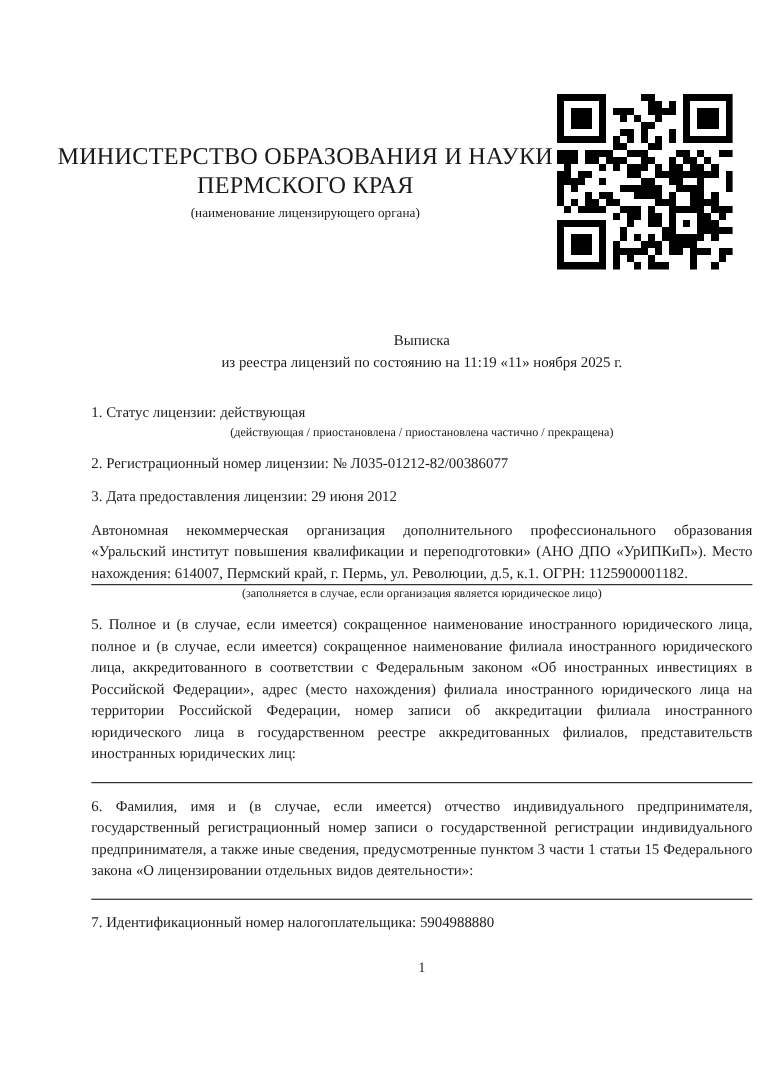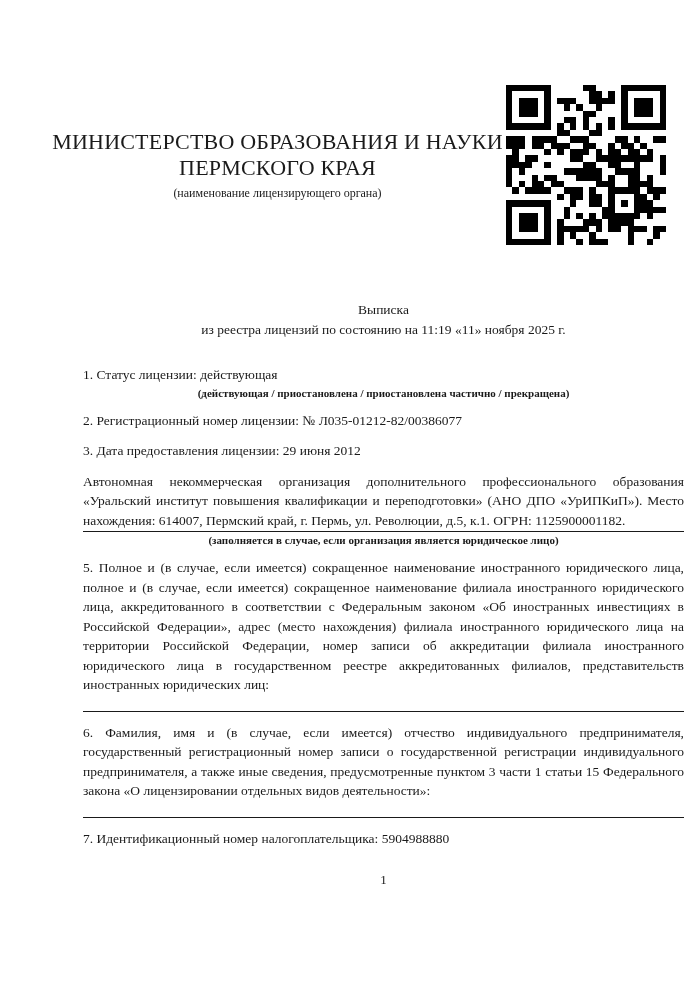--- a/index.html
+++ b/index.html
@@ -67,21 +67,20 @@
   .blank-line {
     height: 14px;
     border-bottom: 1.5px solid #1a1a1a;
     margin-top: 2px;
   }
   .note {
     font-size: 11px;
     line-height: 14px;
     text-align: center;
     margin-top: 1px;
-    font-weight: bold;
   }
   .page-number {
     text-align: center;
     margin-top: 22px;
     font-size: 13px;
   }
 </style>
 </head>
 <body>
 

